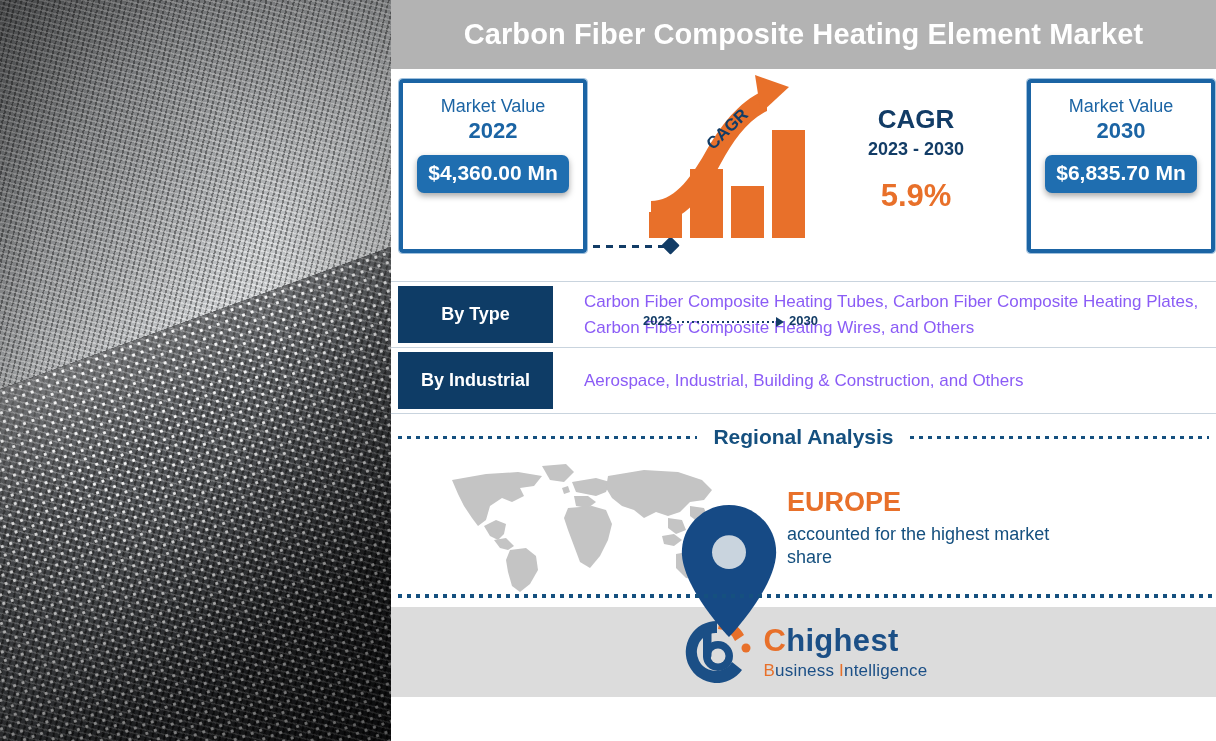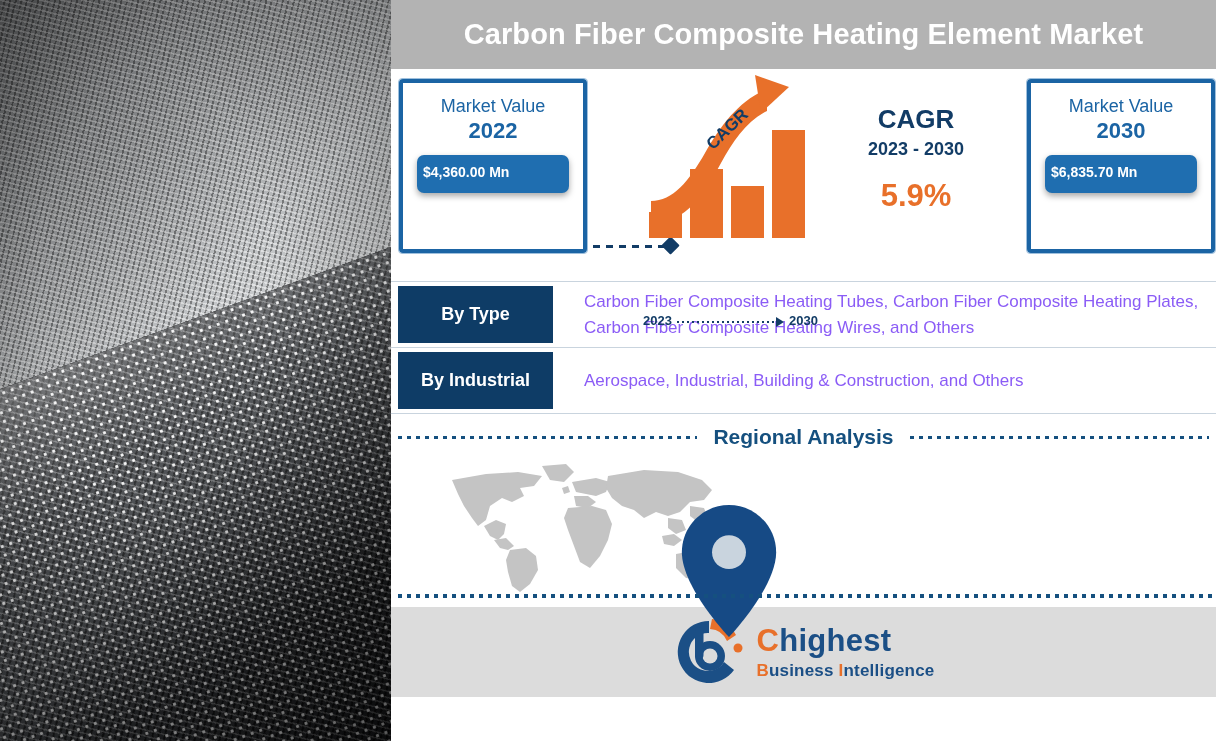--- a/index.html
+++ b/index.html
@@ -136,23 +136,23 @@
     line-height: 26px;
     margin-top: 1px;
   }
   .mv-pill {
     margin-top: 11px;
     width: 152px;
     background: #1f6eb0;
     color: #ffffff;
     border-radius: 7px;
     padding: 5px 6px 8px;
-    text-align: left;
-    font-weight: bold;
-    font-size: 14px;
+    text-align: center;
+    font-weight: bold;
+    font-size: 21px;
     line-height: 25px;
     box-shadow: 0 3px 6px rgba(0,0,0,.35);
   }
 
   
   .conn {
     position: absolute;
     top: 176px;
     height: 3px;
     background-image: linear-gradient(to right, #123c66 0 7px, rgba(0,0,0,0) 7px 13px);
@@ -355,21 +355,21 @@
   .logo-text { line-height: 1; }
   .logo-word {
     font-size: 31px;
     font-weight: bold;
     letter-spacing: .3px;
   }
   .logo-word .c1 { color: #e8702a; }
   .logo-word .rest { color: #1b4f86; }
   .logo-sub {
     font-size: 17px;
-    font-weight: bold;
+    font-weight: normal;
     margin-top: 6px;
     letter-spacing: .2px;
   }
   .logo-sub .o { color: #e8702a; }
   .logo-sub .b { color: #1b4f86; }
 </style>
 </head>
 <body>
 
 <div id="page">
@@ -493,20 +493,24 @@
             </g>
           </svg>
           <div class="pin">
             <svg viewBox="0 0 20 28" width="20" height="28" aria-hidden="true">
               <path d="M10,0 C4.5,0 0,4.5 0,10 C0,17.5 10,28 10,28 C10,28 20,17.5 20,10 C20,4.5 15.5,0 10,0 Z" fill="#164a85"></path>
               <circle cx="10" cy="10" r="3.6" fill="#c9d4de"></circle>
             </svg>
           </div>
         </div>
 
+        <div class="region-text">
+          <div class="region-name">EUROPE</div>
+          <div class="region-desc">accounted for the highest market share</div>
+        </div>
       </div>
 
       <div class="reg-bottom-line"></div>
     </div>
 
     <div class="footer">
       <div class="logo">
         <div class="logo-mark">
           <svg viewBox="0 0 74 74" width="74" height="74" aria-hidden="true">
 

